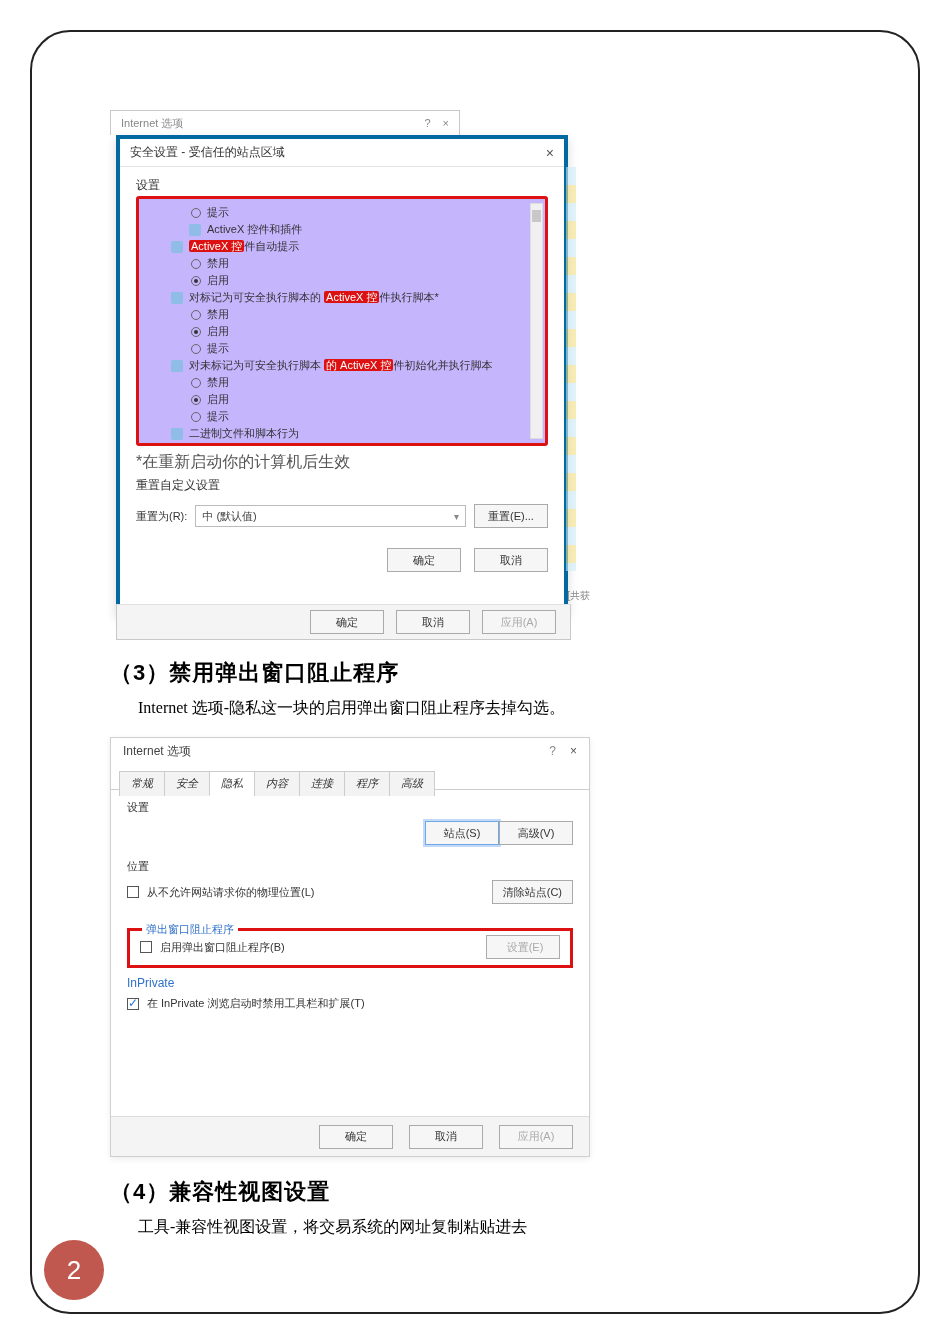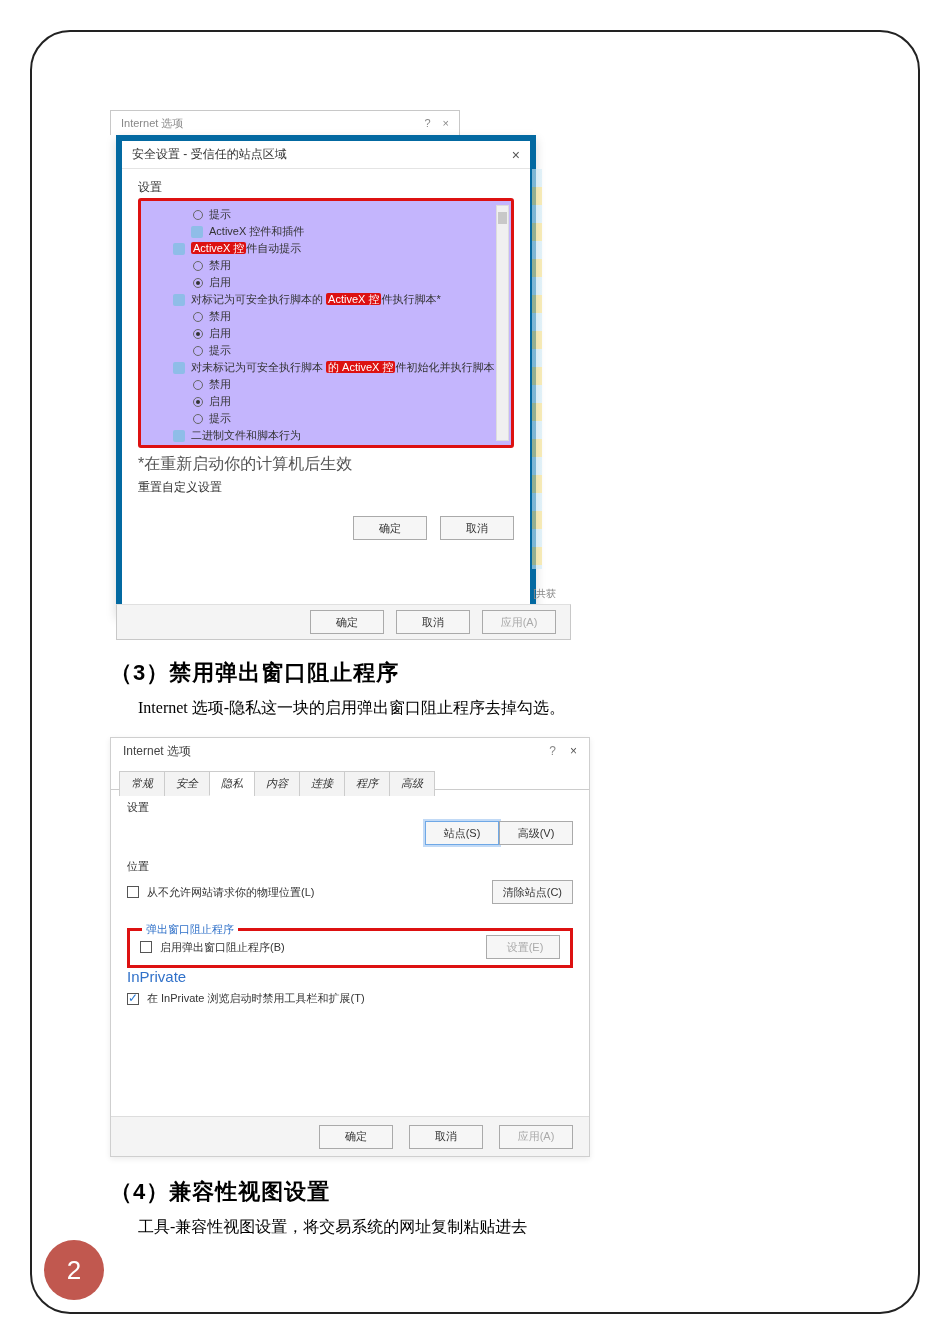--- a/index.html
+++ b/index.html
@@ -27,22 +27,22 @@
   }
   .outer-win {
     position: absolute; left: 0; top: 0; width: 350px; height: 25px;
     border: 1px solid #c8c8c8; border-bottom: none; background: #fff;
     font-size: 11px; color: #888; padding: 4px 10px;
     display: flex; align-items: center;
   }
   .outer-win .qmark { margin-left: auto; margin-right: 12px; color: #888; }
   .outer-win .xmark { color: #888; }
   .sec-win {
-    position: absolute; left: 6px; top: 25px; width: 420px; height: 480px;
-    border: 6px solid #0369a1; background: #fff;
+    position: absolute; left: 6px; top: 25px; width: 452px; height: 480px;
+    border: 4px solid #0369a1; background: #fff;
     box-shadow: 0 4px 10px rgba(0,0,0,.15);
   }
   .sec-titlebar {
     height: 28px; display: flex; align-items: center; padding: 0 10px;
     font-size: 12px; color: #333; border-bottom: 1px solid #e4e4e4;
   }
   .sec-titlebar .close { margin-left: auto; font-size: 14px; color: #555; }
   .sec-body { padding: 6px 16px 10px 16px; font-size: 11px; color: #333; }
   .grp-label { font-size: 12px; margin: 4px 0 2px 0; }
   .settings-box {
@@ -122,21 +122,21 @@
     border:3px solid #d11;
     padding:4px 10px 6px 10px;
     position:relative; background:#fff;
   }
   .popup-legend {
     position:absolute; left:12px; top:-9px; background:#fff; padding:0 4px;
     font-size:11px; color:#3071c9;
   }
   .popup-row { display:flex; align-items:center; }
   .popup-row .btn { margin-left:auto;padding-left:14px; }
-  .inpriv-label { color:#3071c9; font-size:15px; }
+  .inpriv-label { color:#3071c9; font-size:12px; margin-top:8px; }
   .btn.hlblue { border:1px solid #6fa8e6; box-shadow:0 0 0 2px rgba(80,150,230,.35); }
 
   .io-footer {
     position:absolute; left:0; right:0; bottom:0; height:40px;
     border-top:1px solid #ddd; background:#f4f4f4;
     display:flex; align-items:center; justify-content:flex-end; gap:16px; padding:0 16px;
   }
 
   
   .pagenum {
@@ -239,20 +239,28 @@
                   <span class="radio"></span>
                   <span>管理员认可</span>
                 </div>
 
             </div>
           </div>
 
           <div class="note">*在重新启动你的计算机后生效</div>
 
           <div class="grp-label">重置自定义设置</div>
+          <div class="reset-row">
+            <span>重置为(R):</span>
+            <div class="select">
+              <span>中 (默认值)</span>
+              <span class="caret">▾</span>
+            </div>
+            <div class="btn">重置(E)...</div>
+          </div>
 
           <div class="sec-btn-row">
             <div class="btn">确定</div>
             <div class="btn">取消</div>
           </div>
         </div>
         <div class="right-sliver"></div>
         <div class="mini-count">[共获</div>
       </div>
 

